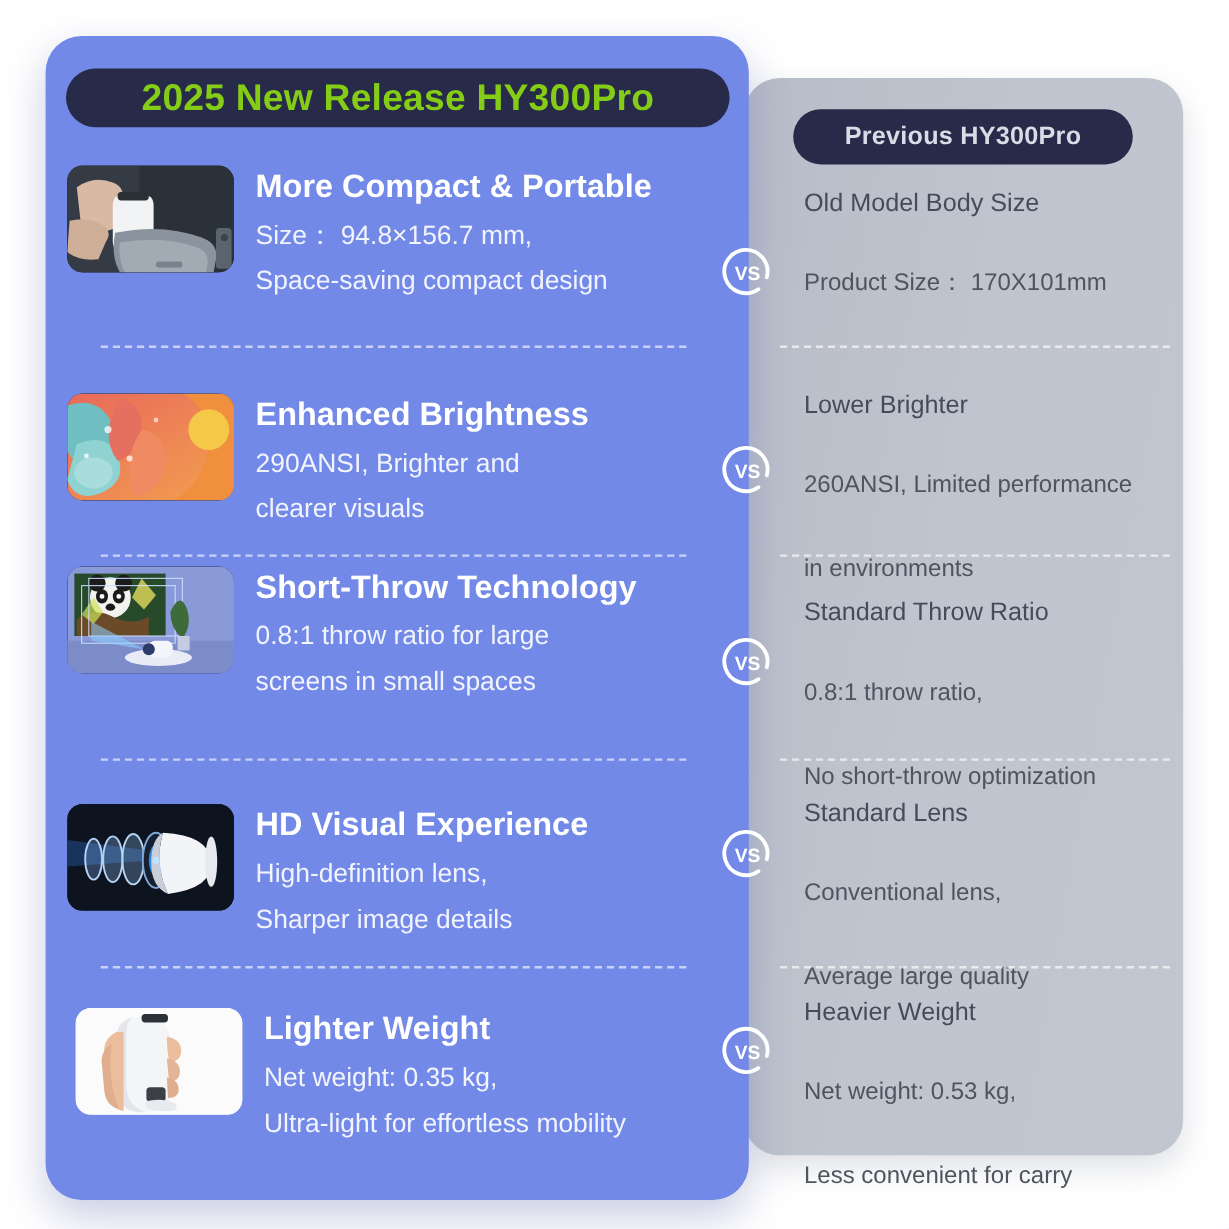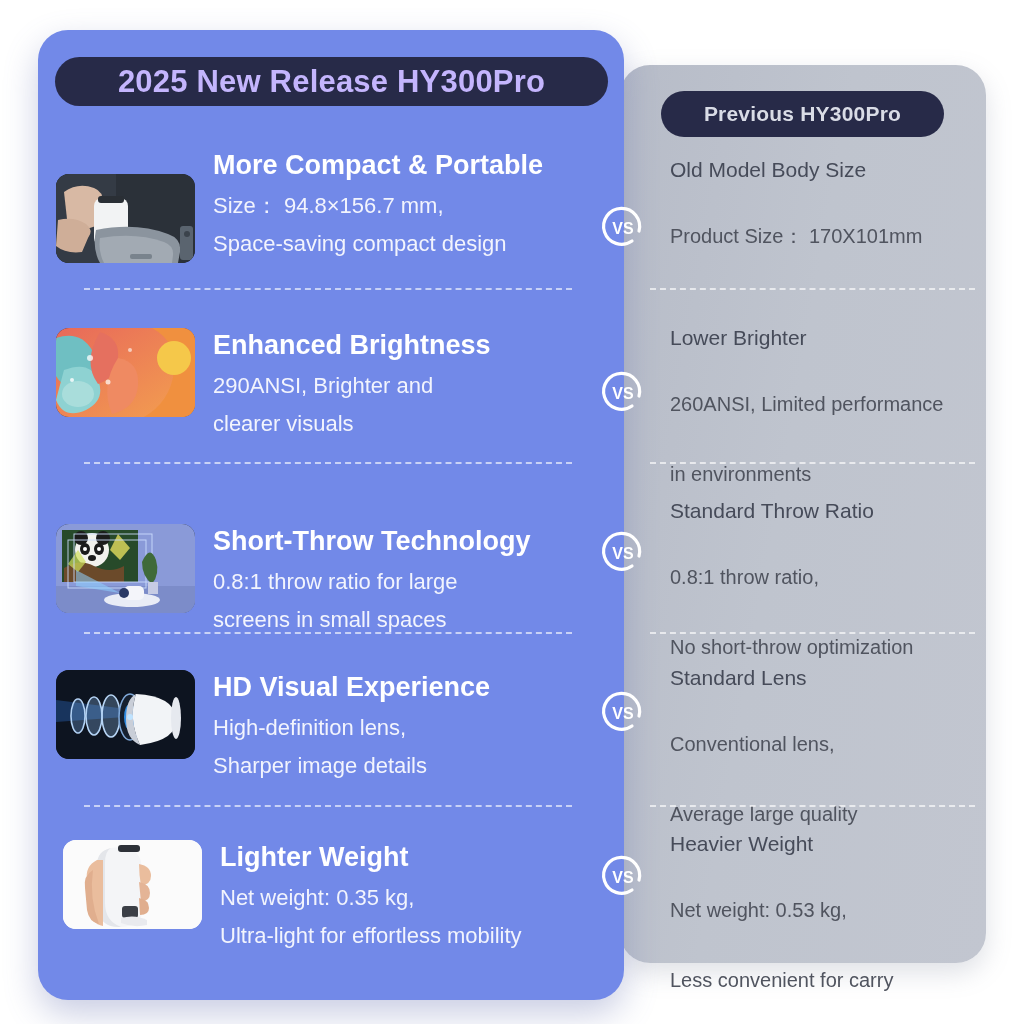--- a/index.html
+++ b/index.html
@@ -48,21 +48,21 @@
   }
 
   
   .pill {
     position: absolute;
     background: #272a48;
     border-radius: 40px;
     display: flex;
     align-items: center;
     justify-content: center;
-    color: #c4b5fd;
+    color: #84cc16;
     font-weight: bold;
     letter-spacing: 0.2px;
   }
   .pill-new {
     left: 55px;
     top: 57px;
     width: 553px;
     height: 49px;
     font-size: 31px;
   }
@@ -166,21 +166,21 @@
 
   <div class="new-card"></div>
 
   <div class="pill pill-new">
     <span>2025 New Release HY300Pro</span>
   </div>
   <div class="pill pill-old">
     <span>Previous HY300Pro</span>
   </div>
 
-  <div class="new-row" style="top:148px;align-items:flex-end;">
+  <div class="new-row" style="top:138px;">
     <div class="thumb">
       <svg viewBox="0 0 139 89" preserveAspectRatio="xMidYMid slice" aria-hidden="true">
         <rect width="139" height="89" fill="#2b3139"></rect>
         <rect x="0" y="0" width="60" height="89" fill="#343b45"></rect>
         <path d="M8 18 q14 -10 30 -4 q10 4 8 14 l-6 24 q-14 6 -28 2 z" fill="#d8b9a4"></path>
         <path d="M2 46 q16 -4 28 4 q8 6 2 14 l-6 14 q-16 2 -26 -6 z" fill="#cfae98"></path>
         <rect x="38" y="24" width="34" height="48" rx="8" fill="#f2f3f4"></rect>
         <rect x="42" y="22" width="26" height="7" rx="3" fill="#2a2f35"></rect>
         <path d="M40 56 q40 -8 72 4 q14 5 12 18 l-2 11 H44 q-8 -14 -4 -33z" fill="#8b949e"></path>
         <path d="M44 64 q36 -6 64 4 q10 4 9 13 l-1 8 H48 q-6 -12 -4 -25z" fill="#a2aab3"></path>
@@ -219,21 +219,21 @@
         <circle cx="74" cy="22" r="2" fill="#ffffff" opacity=".6"></circle>
       </svg>
     </div>
     <div class="new-text">
       <div class="new-title">Enhanced Brightness</div>
       <div class="new-desc">290ANSI, Brighter and</div>
       <div class="new-desc">clearer visuals</div>
     </div>
   </div>
 
-  <div class="new-row" style="top:524px;">
+  <div class="new-row" style="top:472px;">
     <div class="thumb">
       <svg viewBox="0 0 139 89" preserveAspectRatio="xMidYMid slice" aria-hidden="true">
         <rect width="139" height="89" fill="#8a9ad8"></rect>
         <rect y="62" width="139" height="27" fill="#7c8cc9"></rect>
         <rect x="6" y="6" width="76" height="52" fill="#274a2a"></rect>
         <circle cx="36" cy="26" r="17" fill="#f2f2ee"></circle>
         <circle cx="25" cy="14" r="7" fill="#1b1b1b"></circle>
         <circle cx="47" cy="14" r="7" fill="#1b1b1b"></circle>
         <ellipse cx="29" cy="25" rx="5" ry="6" fill="#1b1b1b"></ellipse>
         <ellipse cx="43" cy="25" rx="5" ry="6" fill="#1b1b1b"></ellipse>

